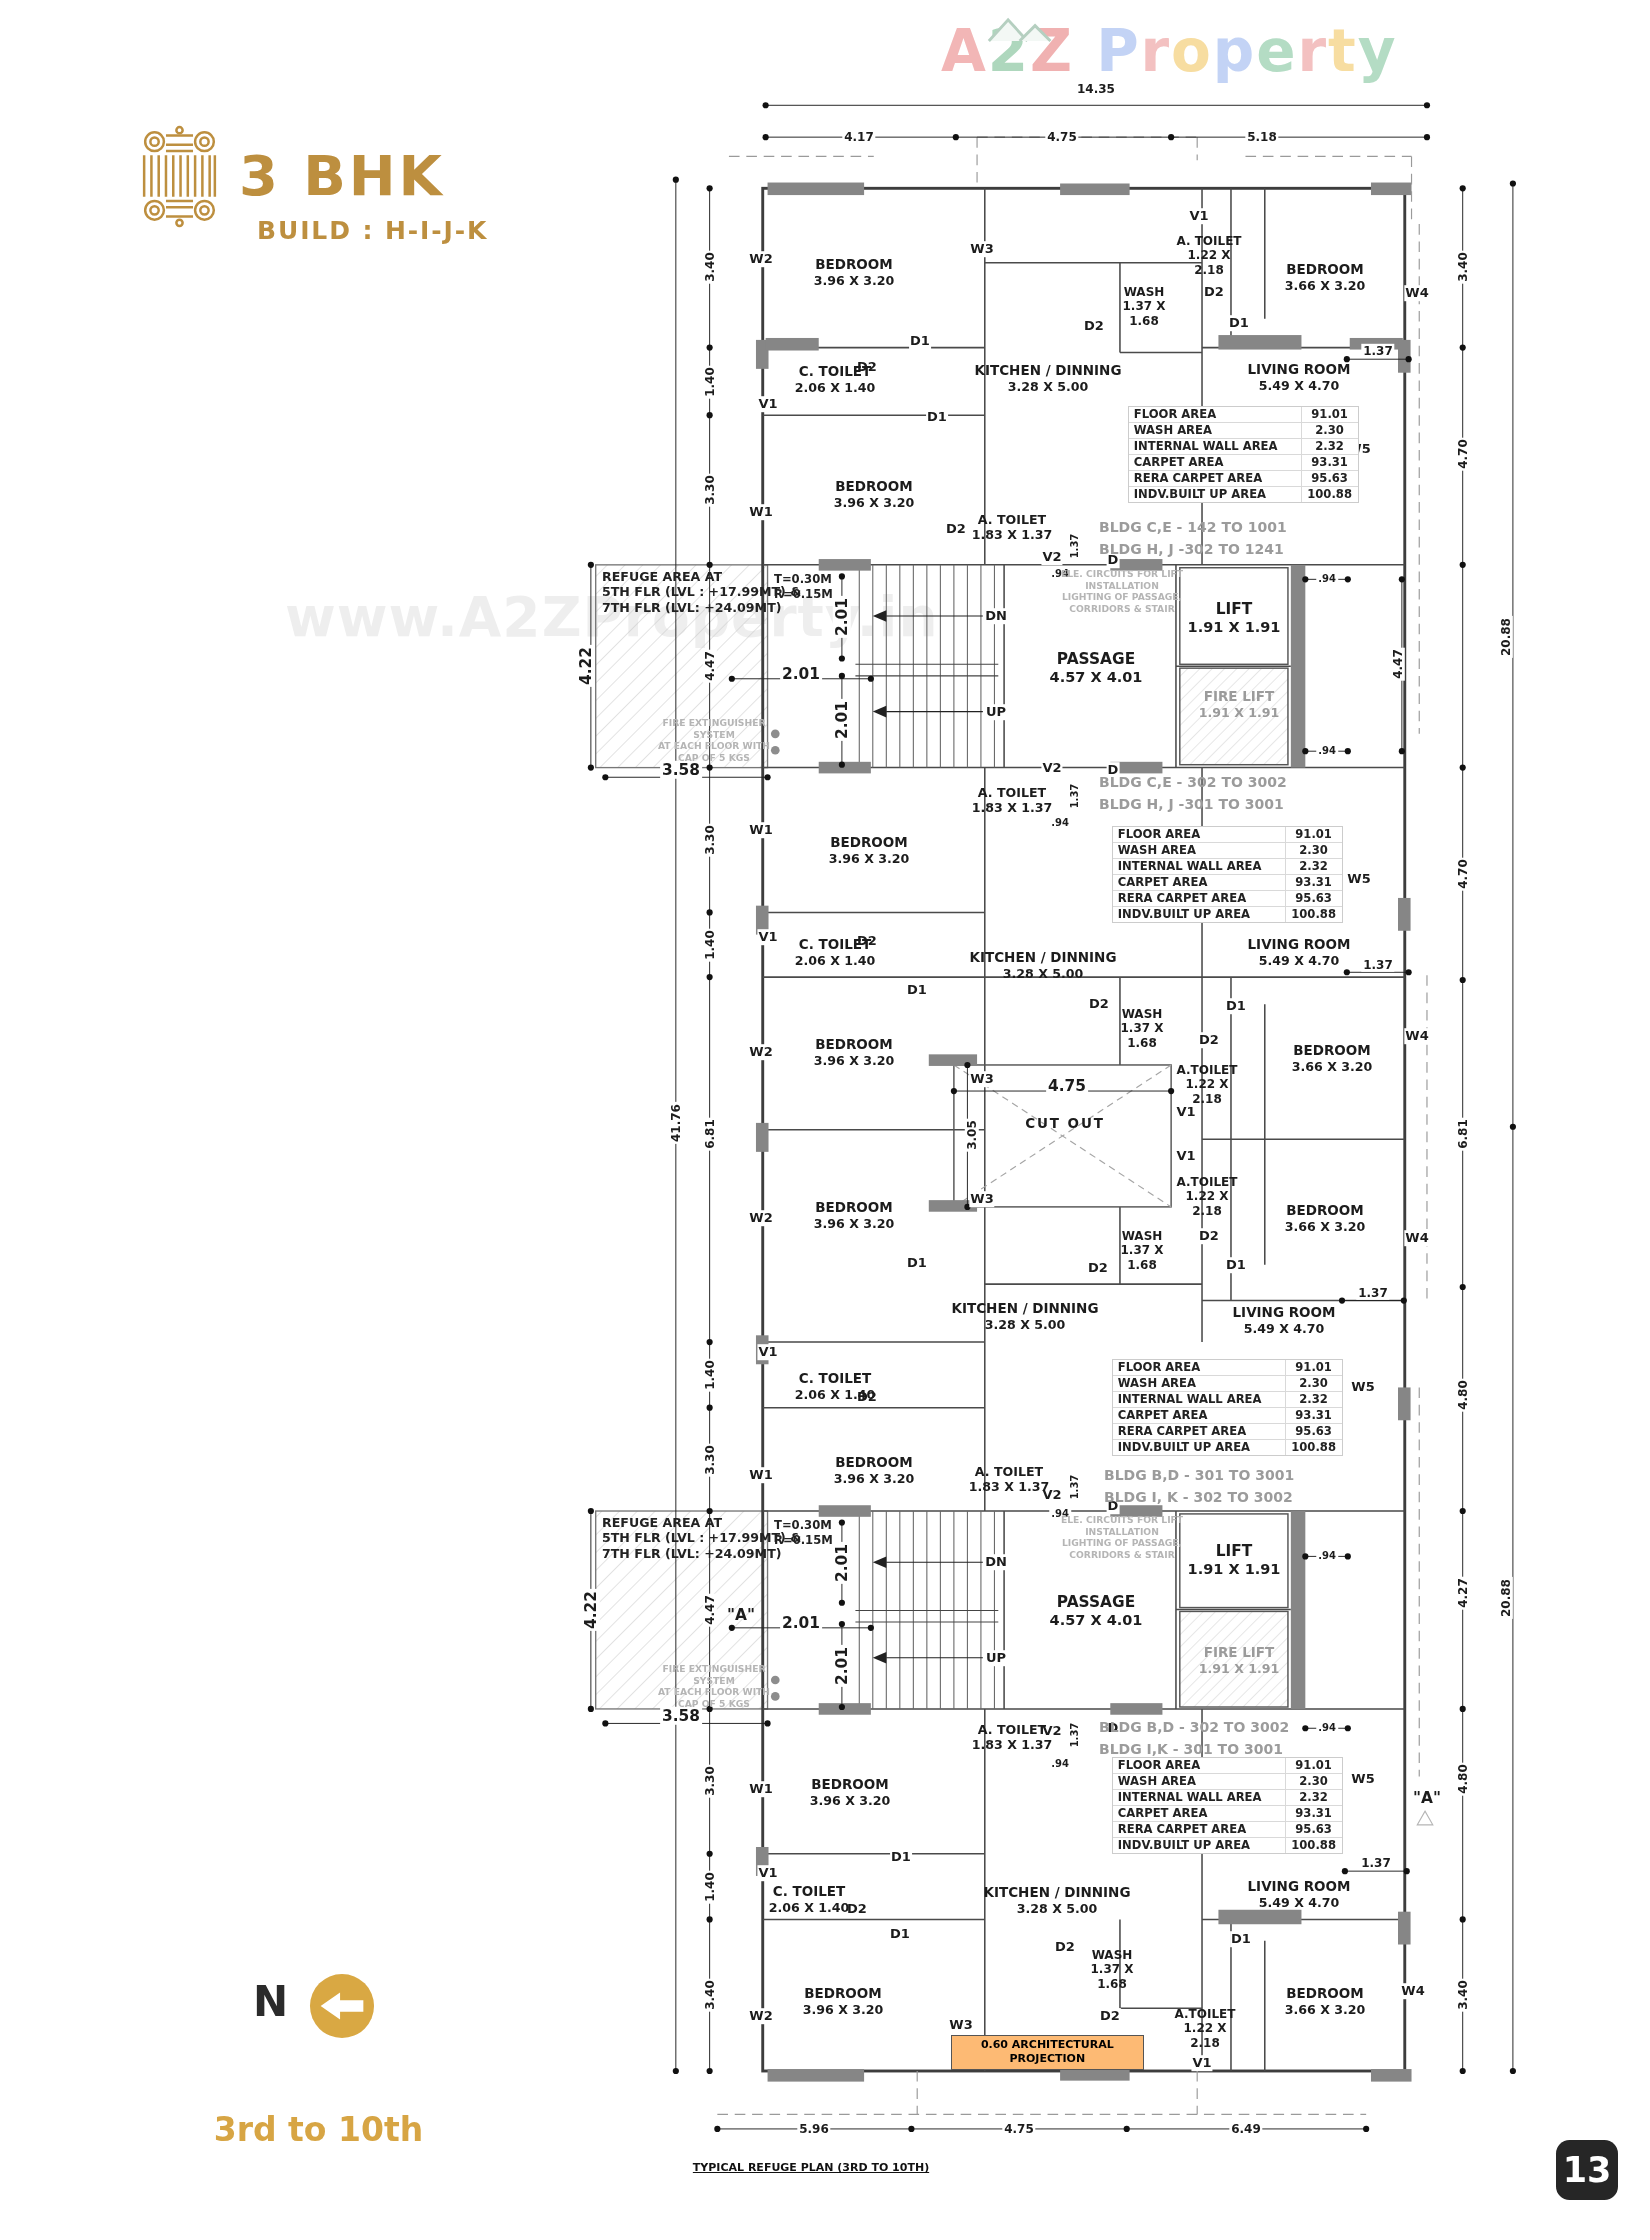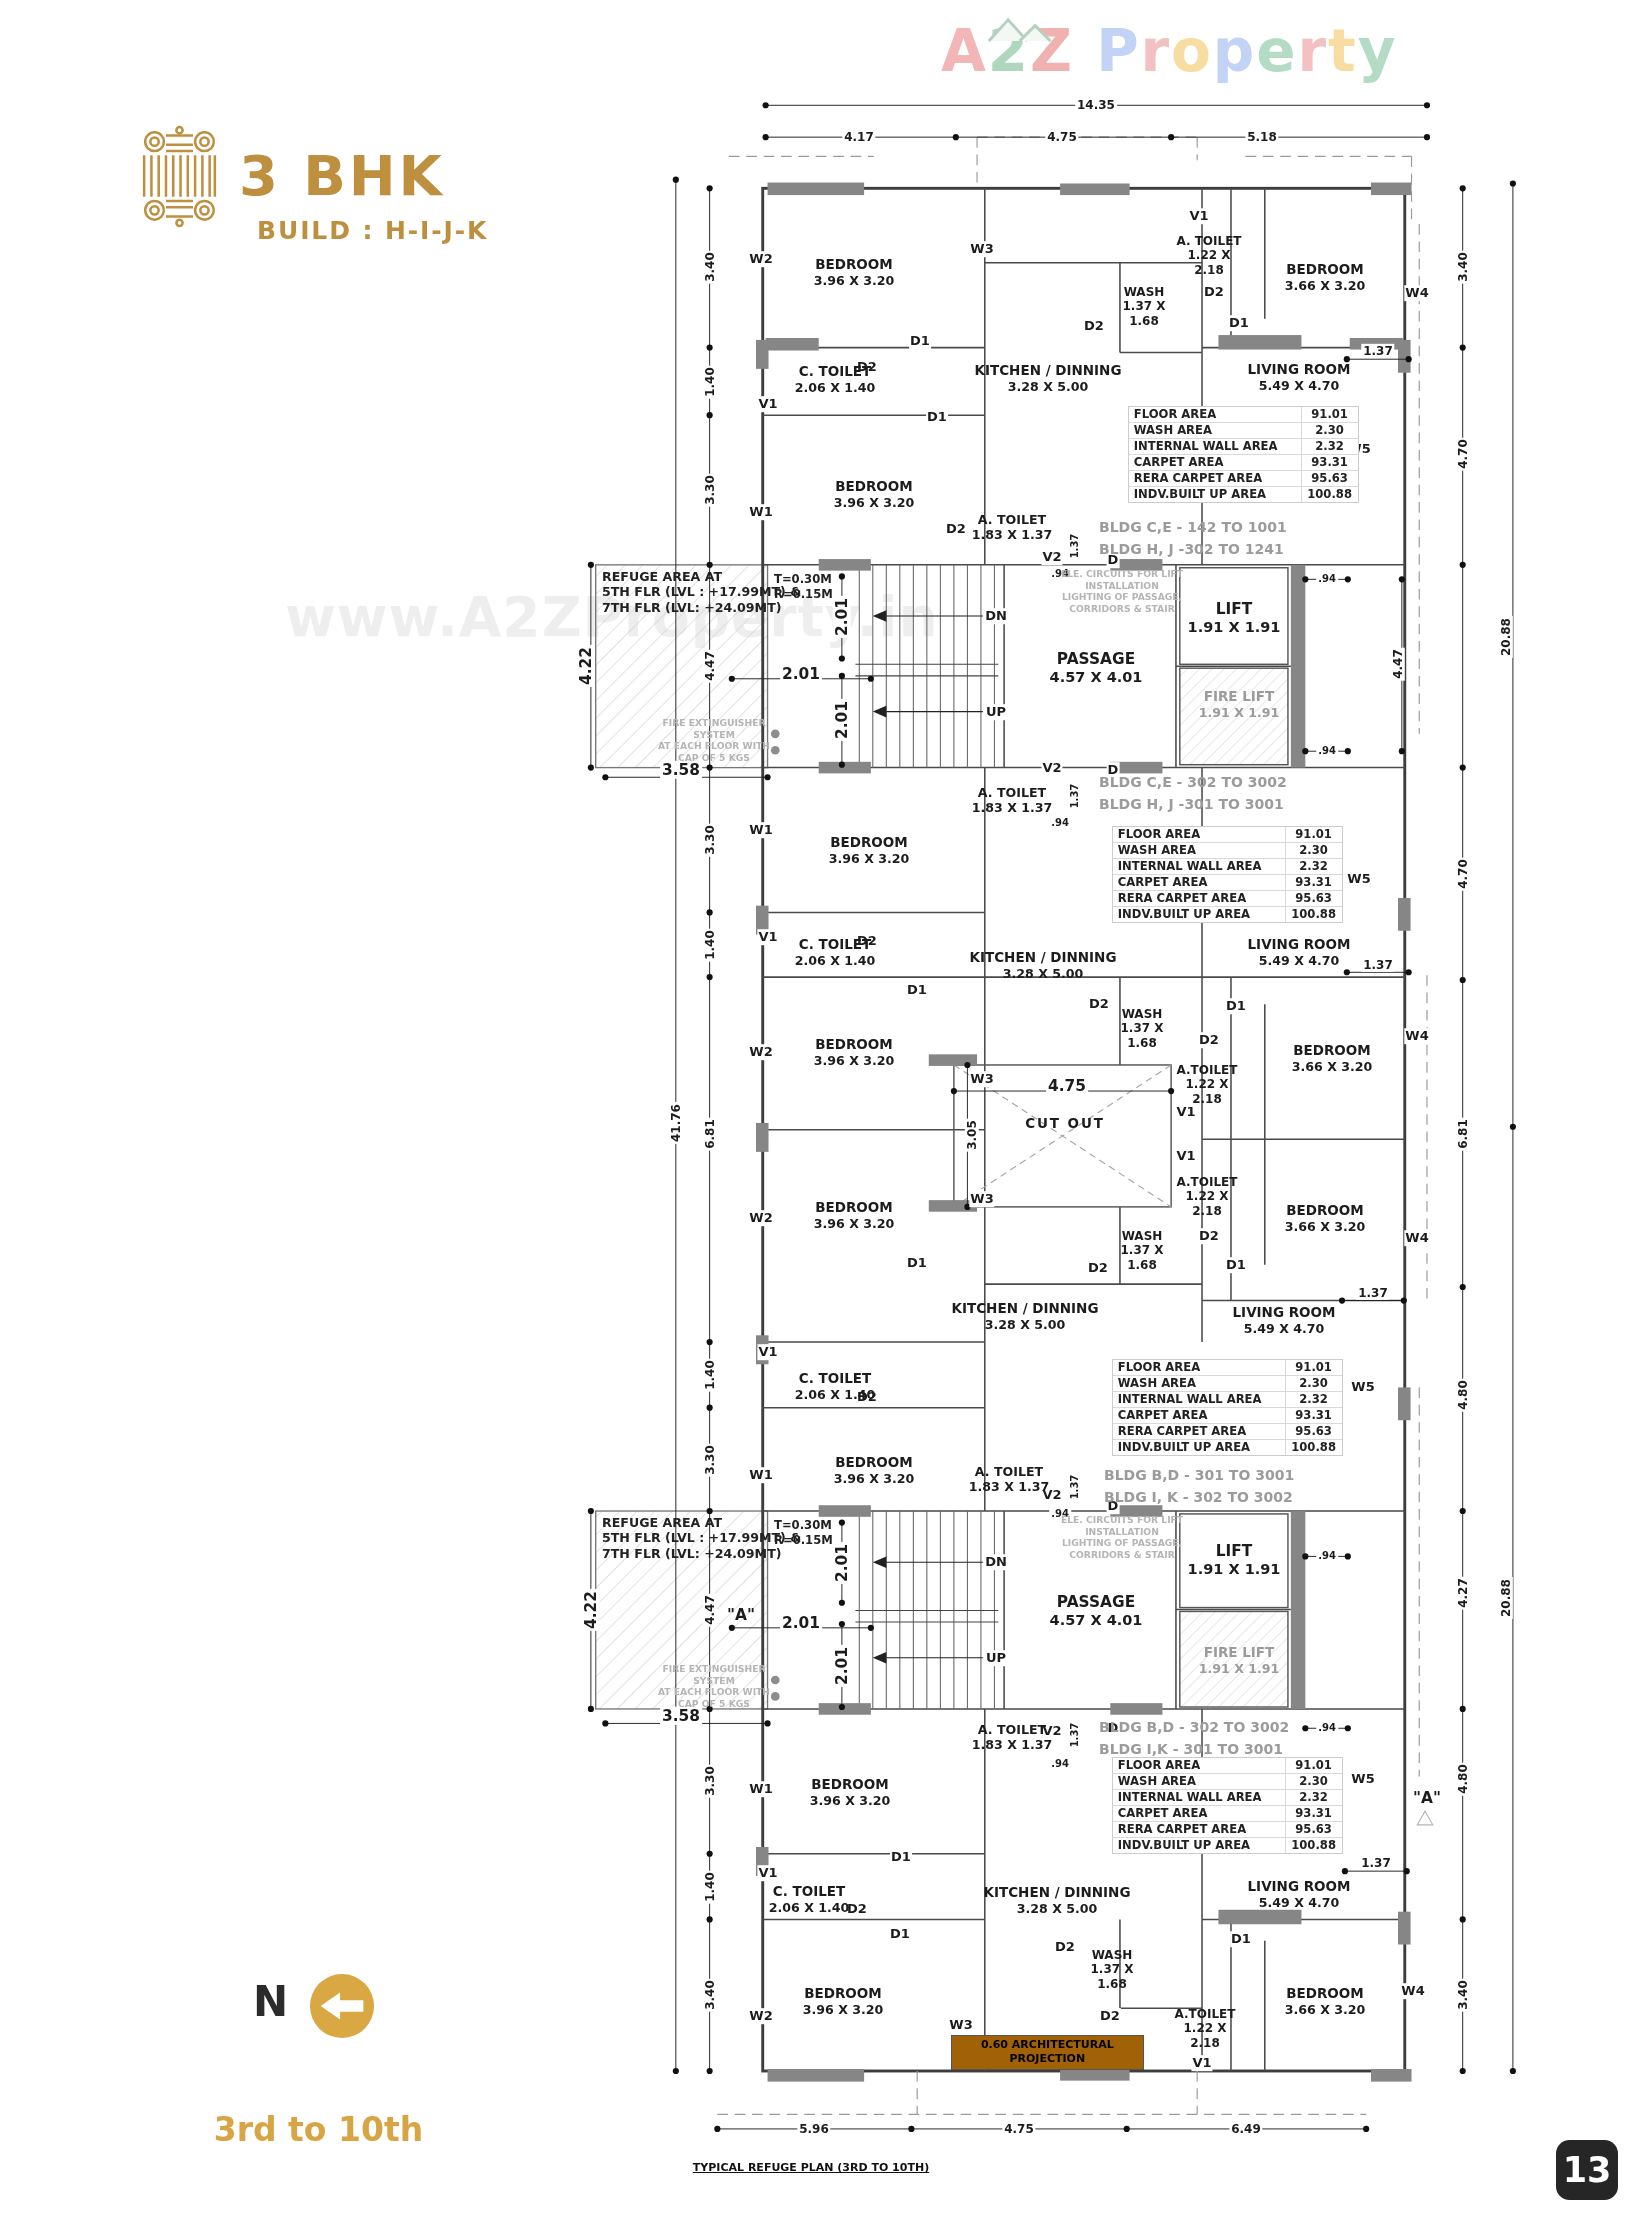--- a/index.html
+++ b/index.html
@@ -21,21 +21,21 @@
   .big{font-size:15.4px;}
   .gray{color:#9b9b9b;}
   .faintnote{color:#b5b5b5;font-size:9.2px;font-weight:bold;line-height:1.25;}
   .bldg{z-index:4;position:absolute;color:#9b9b9b;font-weight:bold;font-size:14px;line-height:1.55;text-align:left;white-space:nowrap;}
   .areatable{position:absolute;z-index:4;background:#fff;border:1px solid #cccccc;font-size:11.6px;font-weight:bold;color:#222;}
   .areatable .tr{display:flex;border-top:1px solid #d9d9d9;line-height:15px;}
   .areatable .tr:first-child{border-top:none;}
   .areatable .tc-l{width:162px;padding:0 4.8px;border-right:1px solid #d9d9d9;text-align:left;}
   .areatable .tc-v{width:56px;text-align:center;}
   .refuge{position:absolute;z-index:4;font-size:12.6px;font-weight:bold;color:#222;line-height:15.4px;text-align:left;white-space:nowrap;}
-  .archbox{position:absolute;z-index:4;border:1px solid #555;background:#a16207;font-size:11px;font-weight:bold;text-align:center;line-height:14.5px;padding:1.9px 5.8px;}
+  .archbox{position:absolute;z-index:4;border:1px solid #555;background:#fdba74;font-size:11px;font-weight:bold;text-align:center;line-height:14.5px;padding:1.9px 5.8px;}
   .brand-title{position:absolute;left:239px;top:143px;z-index:4;font-size:56px;font-weight:bold;color:#bd8f3f;letter-spacing:2.9px;}
   .brand-sub{position:absolute;left:257px;top:216px;z-index:4;font-size:25px;font-weight:bold;color:#bd8f3f;letter-spacing:1.9px;}
   .foot-title{position:absolute;z-index:4;left:87px;top:2057px;width:463px;text-align:center;font-size:37px;font-weight:bold;color:#d7a544;letter-spacing:1px;}
   .foot-sub{position:absolute;z-index:4;left:87px;top:2110px;width:463px;text-align:center;font-size:33px;font-weight:bold;color:#d7a544;}
   .foot-n{position:absolute;z-index:4;left:253px;top:1977px;font-size:42px;font-weight:bold;color:#2b2b2b;}
   .north-circ{position:absolute;z-index:4;left:309px;top:1973px;}
   .caption{position:absolute;z-index:4;left:676px;top:2161px;width:270px;text-align:center;font-size:11px;font-weight:bold;color:#111;text-decoration:underline;}
   .pagebadge{position:absolute;z-index:4;left:1556px;top:2140px;width:62px;height:60px;background:#262626;border-radius:13.5px;color:#fff;font-size:35px;font-weight:bold;display:flex;align-items:center;justify-content:center;}
 </style>
 </head>
@@ -264,21 +264,21 @@
     </g>
     <g fill="#8d8d8d">
       <circle cx="803" cy="760" r="4.5"></circle>
         <circle cx="803" cy="777" r="4.5"></circle>
       <circle cx="803" cy="1740" r="4.5"></circle>
         <circle cx="803" cy="1757" r="4.5"></circle>
     </g>
     <path d="M1468,1890 L1476,1876 L1484,1890 Z" fill="none" stroke="#b5b5b5" stroke-width="1.2"></path>
   </svg>
 
-  <div class="lb dim" style="left:1096px;top:105px">14.35</div>
+  <div class="lb dim" style="left:1096px;top:89px">14.35</div>
   <div class="lb dim" style="left:859px;top:137px">4.17</div>
   <div class="lb dim" style="left:1062px;top:137px">4.75</div>
   <div class="lb dim" style="left:1262px;top:137px">5.18</div>
   <div class="lb dim" style="left:814px;top:2129px">5.96</div>
   <div class="lb dim" style="left:1019px;top:2129px">4.75</div>
   <div class="lb dim" style="left:1246px;top:2129px">6.49</div>
   <div class="lb dim rot" style="left:676px;top:1123px">41.76</div>
   <div class="lb dim rot" style="left:710px;top:267px">3.40</div>
   <div class="lb dim rot" style="left:710px;top:382px">1.40</div>
   <div class="lb dim rot" style="left:710px;top:490px">3.30</div>

